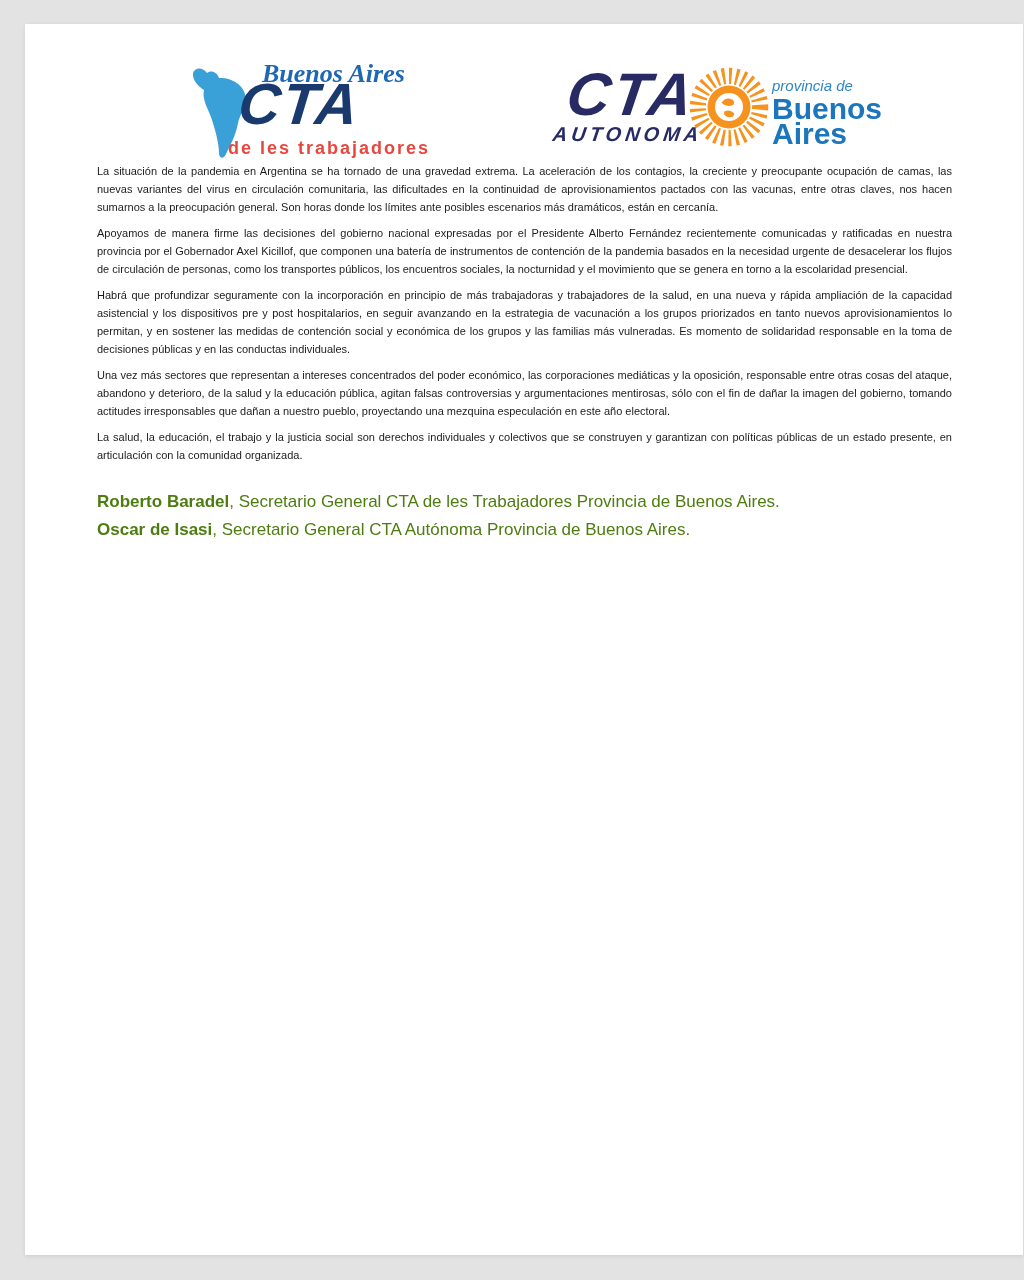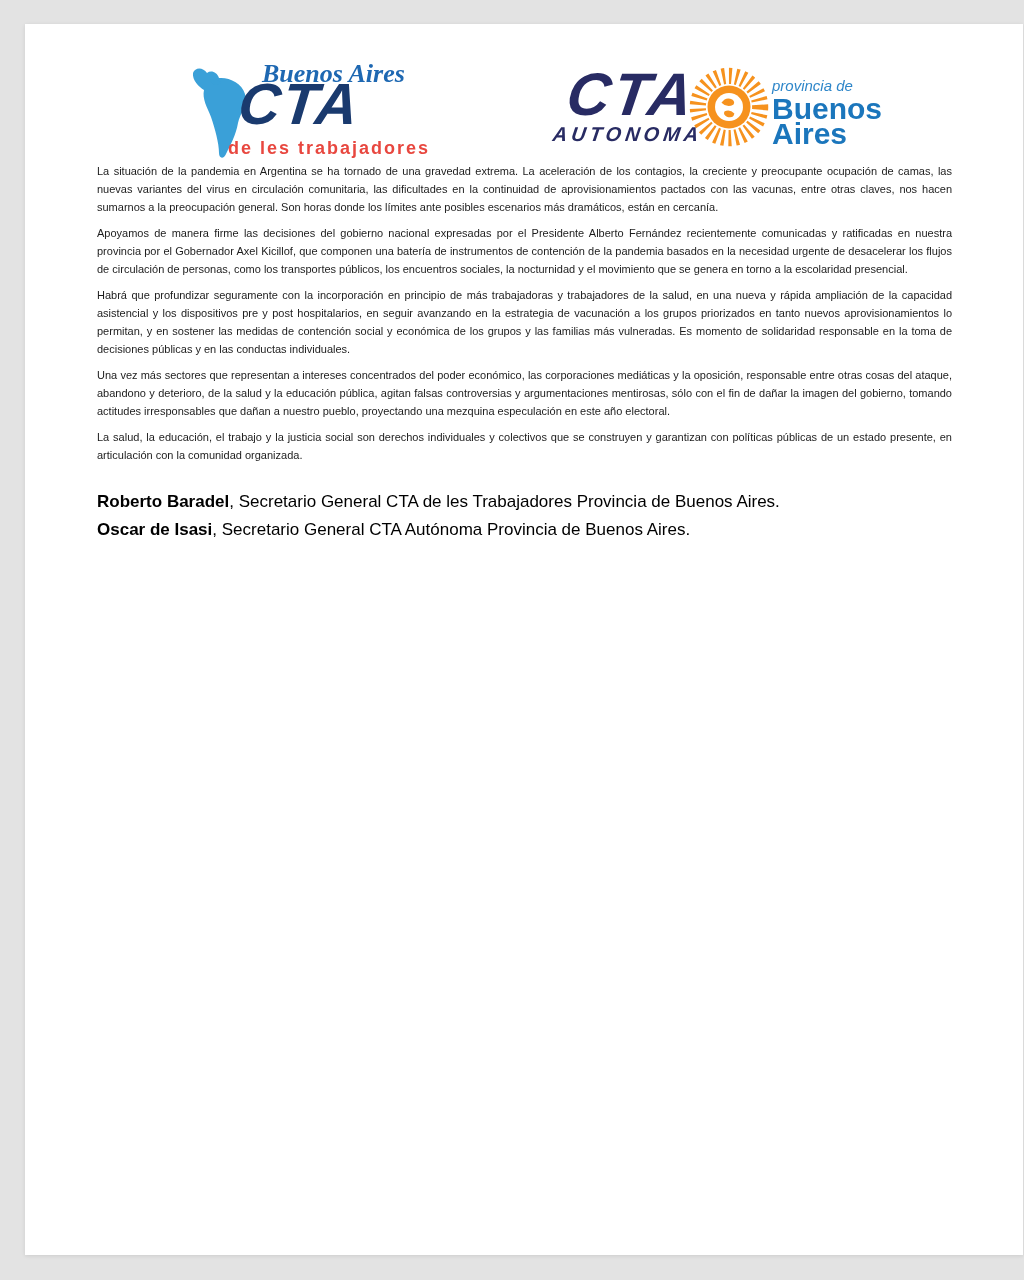--- a/index.html
+++ b/index.html
@@ -75,21 +75,21 @@
   
   .salutation {
     font-size: 17px; line-height: 26px; color: #1c1c1c;
     margin: 0 0 13px;
   }
   .body-p {
     font-size: 11px; line-height: 18px; color: #1c1c1c;
     text-align: justify; margin: 0 0 8px;
   }
   .signatures { margin-top: 24px; }
-  .sig { font-size: 17px; line-height: 28px; color: #000000; }
+  .sig { font-size: 17px; line-height: 28px; color: #4d7c0f; }
   .sig strong { font-weight: bold; }
 </style>
 </head>
 <body>
 
 <div class="paper">
 
   <header class="logos">
 
     <div class="logo-left">

